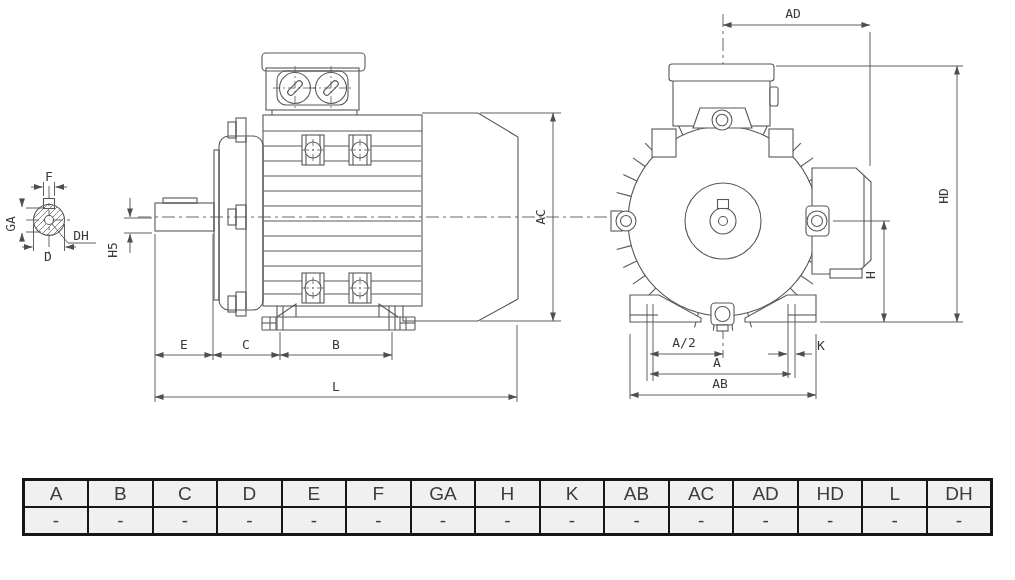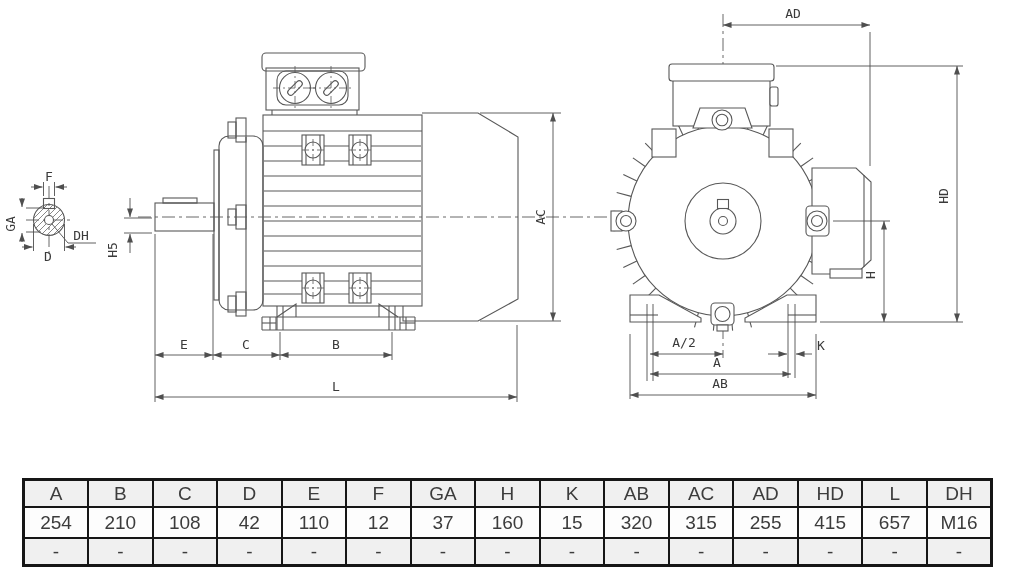--- a/index.html
+++ b/index.html
@@ -350,37 +350,20 @@
           <td>GA</td>
           <td>H</td>
           <td>K</td>
           <td>AB</td>
           <td>AC</td>
           <td>AD</td>
           <td>HD</td>
           <td>L</td>
           <td>DH</td>
         </tr>
-        <tr class="r-val">
-          <td>254</td>
-          <td>210</td>
-          <td>108</td>
-          <td>42</td>
-          <td>110</td>
-          <td>12</td>
-          <td>37</td>
-          <td>160</td>
-          <td>15</td>
-          <td>320</td>
-          <td>315</td>
-          <td>255</td>
-          <td>415</td>
-          <td>657</td>
-          <td>M16</td>
-        </tr>
         <tr class="r-ph">
           <td>-</td>
           <td>-</td>
           <td>-</td>
           <td>-</td>
           <td>-</td>
           <td>-</td>
           <td>-</td>
           <td>-</td>
           <td>-</td>

